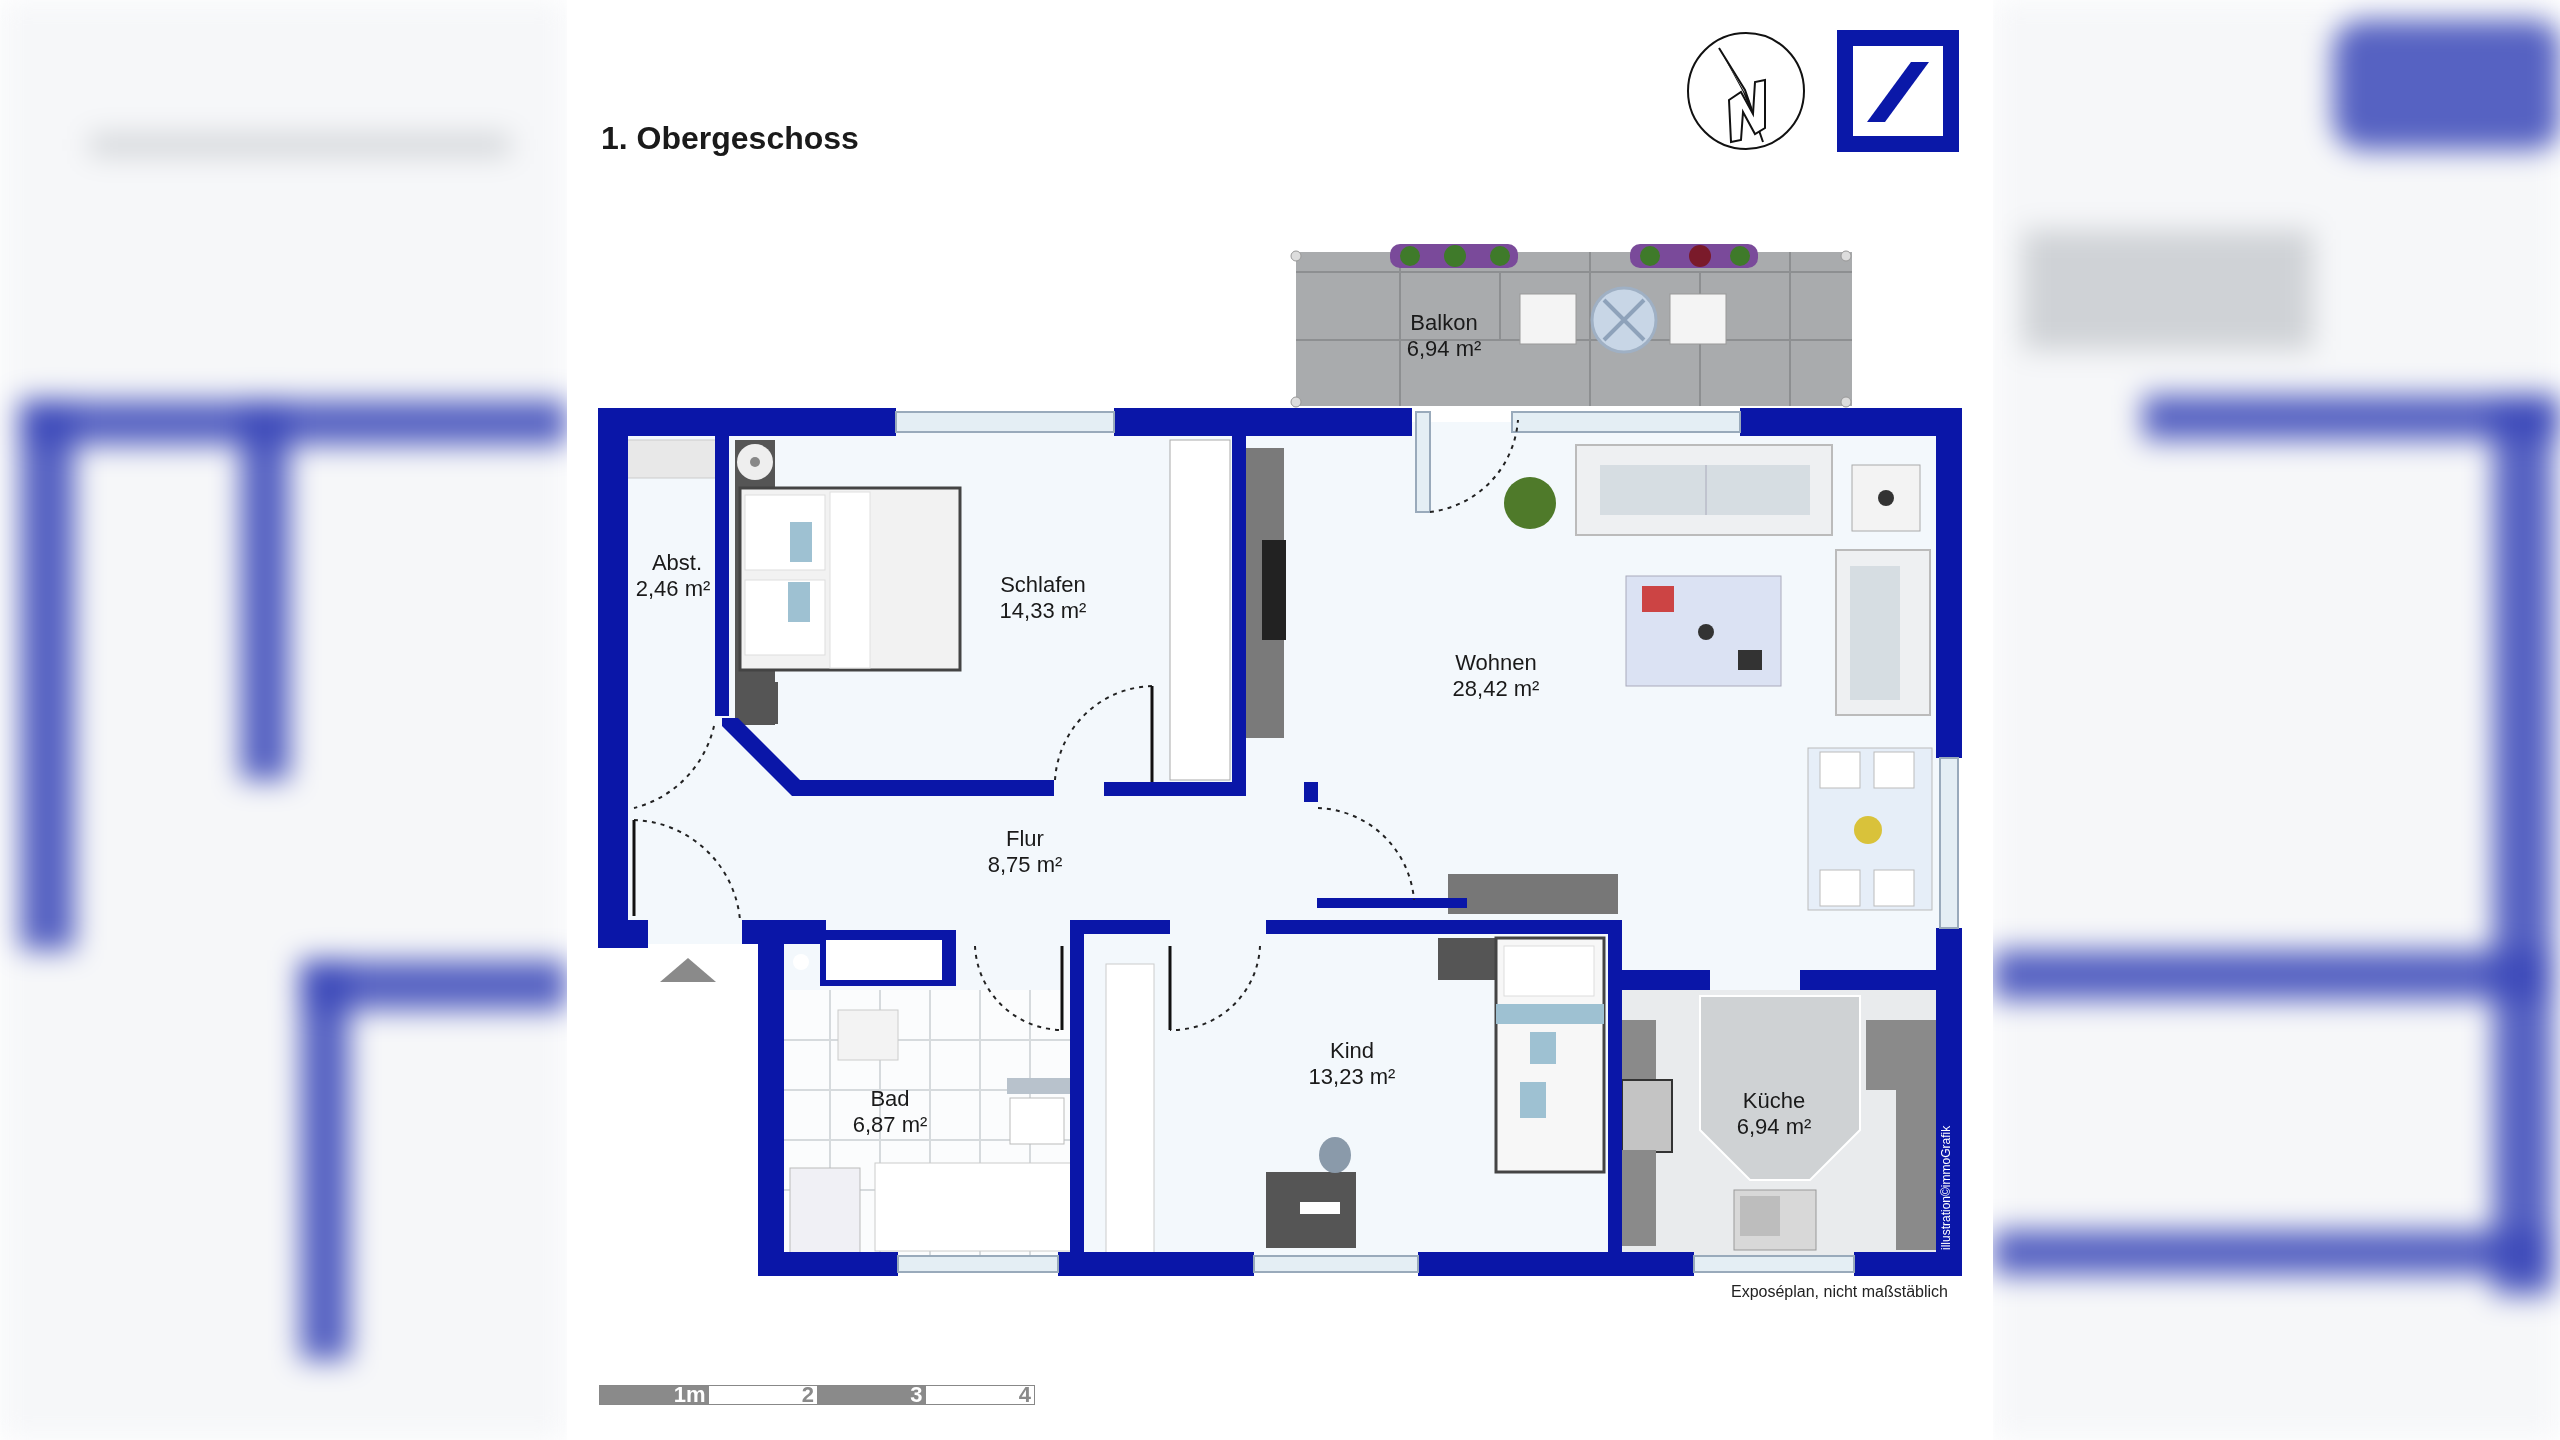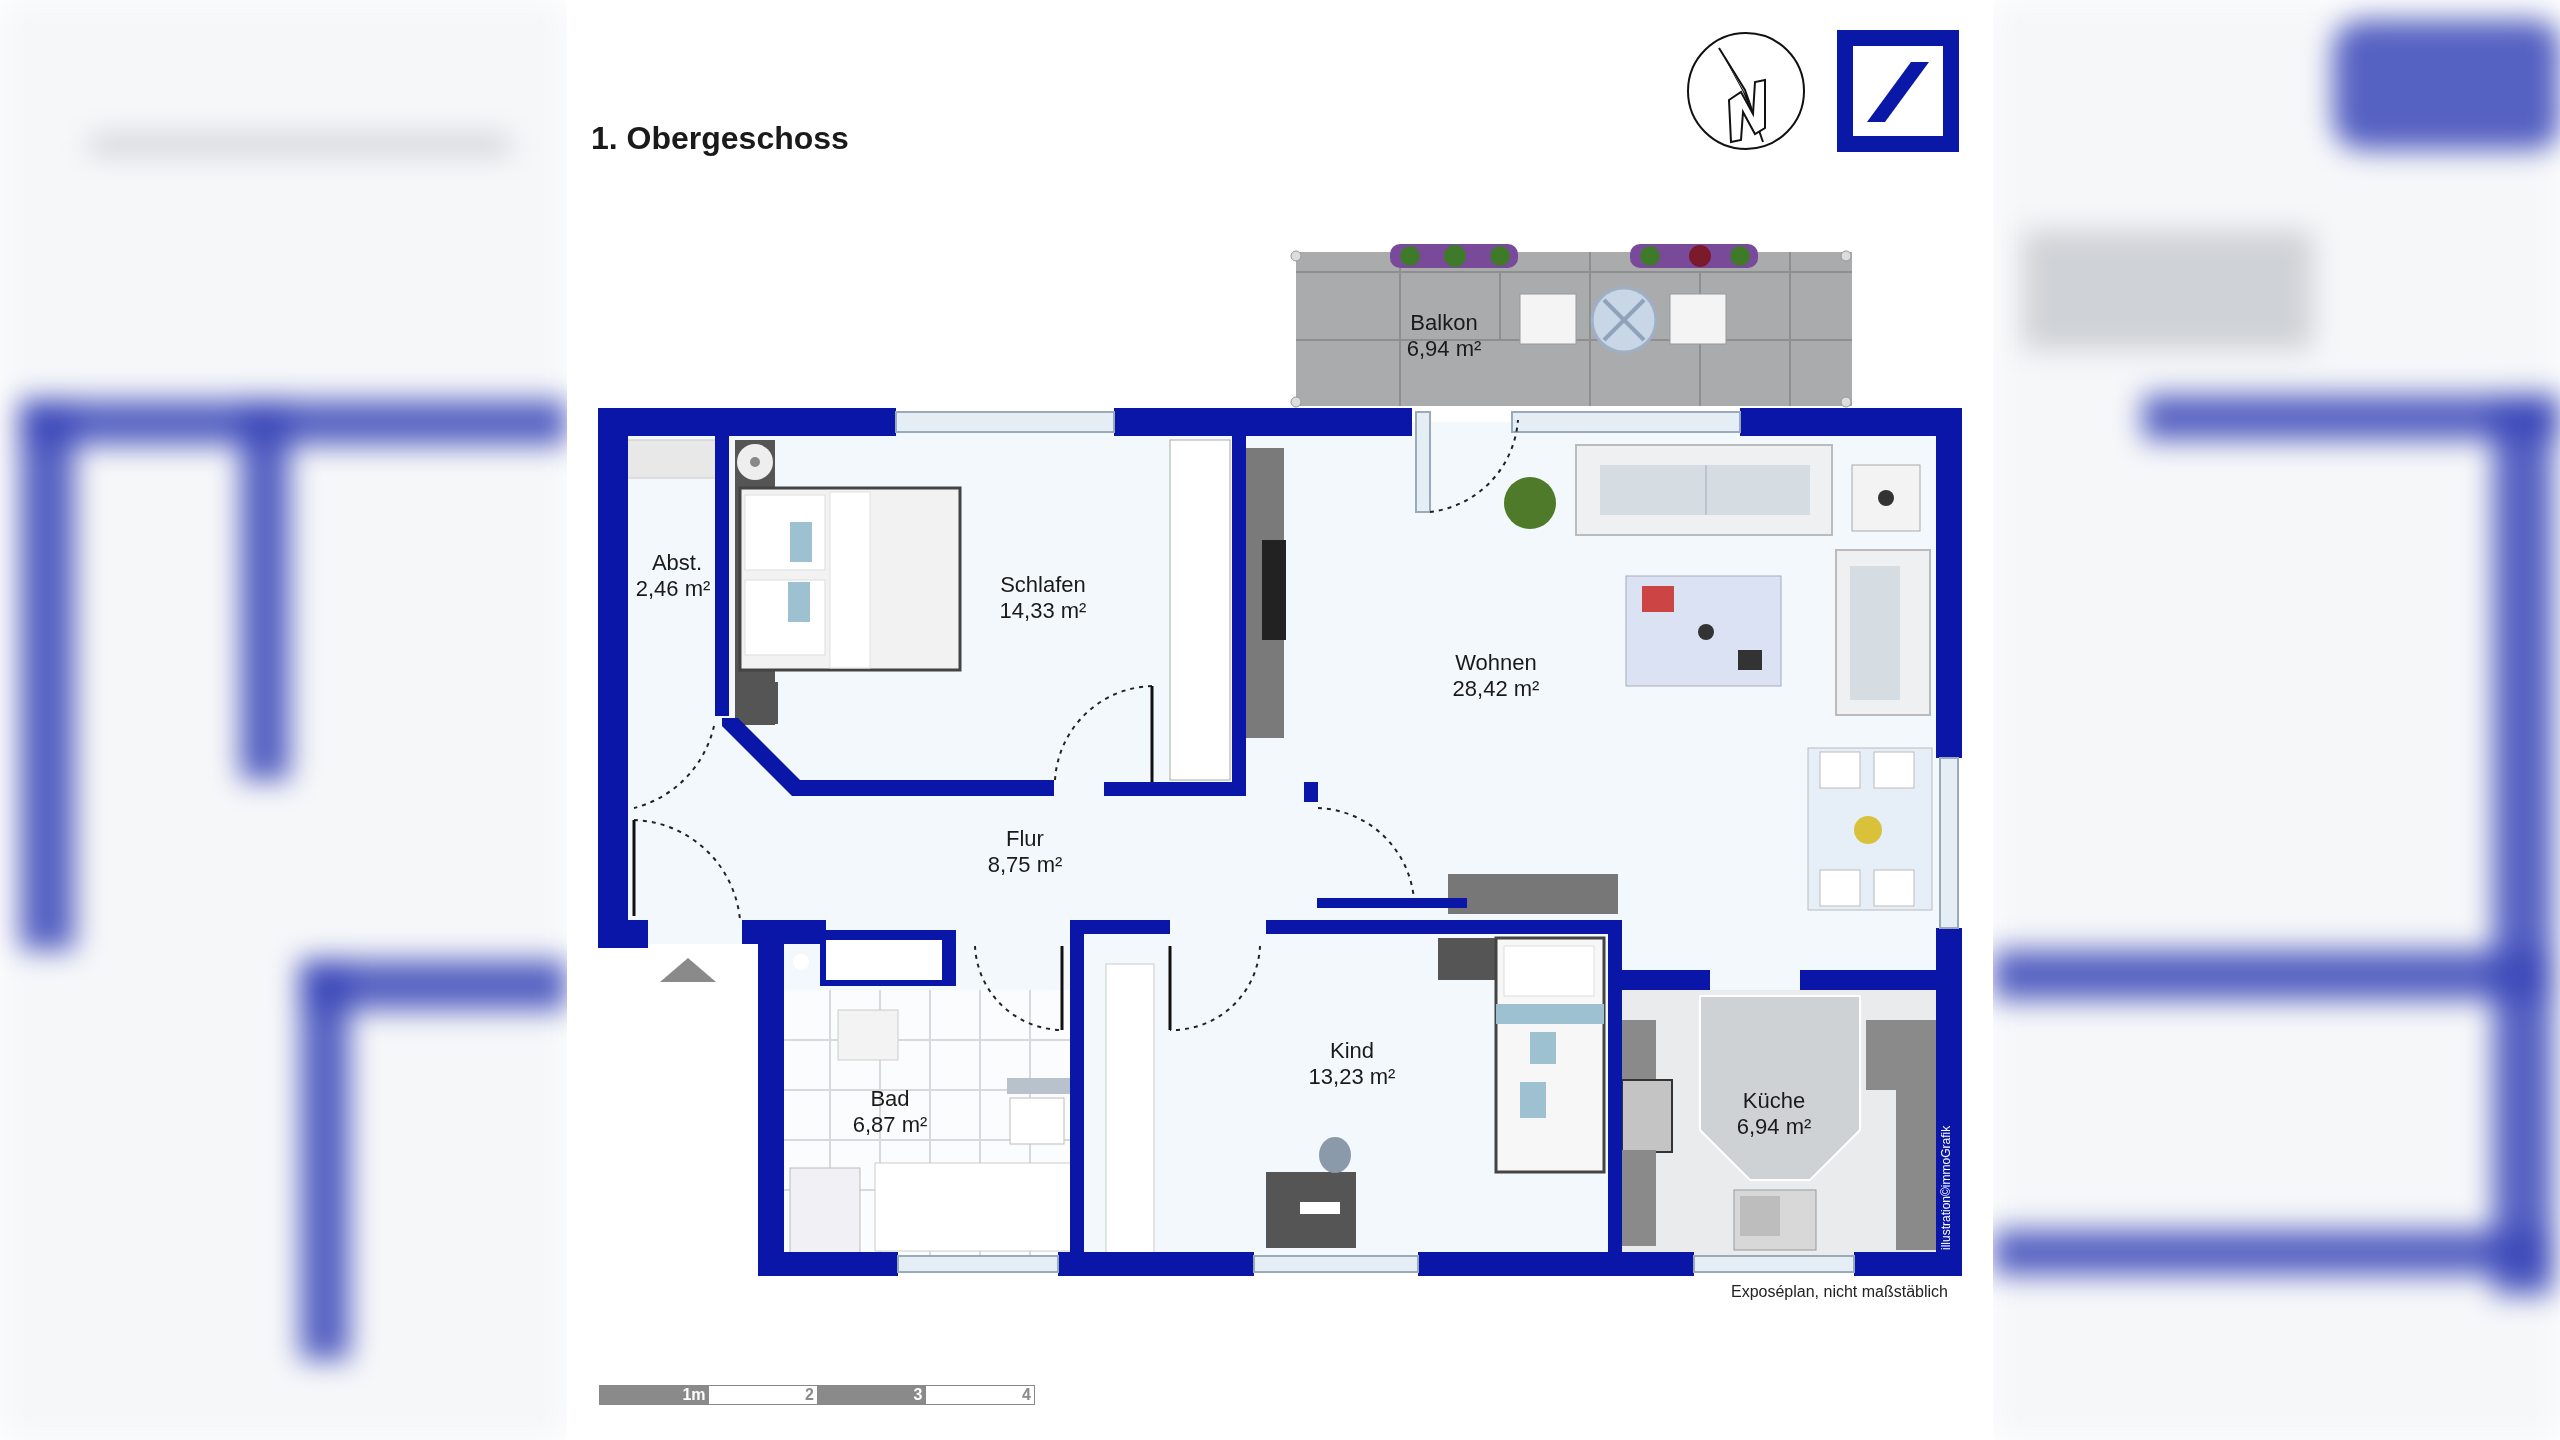--- a/index.html
+++ b/index.html
@@ -3,28 +3,28 @@
 <meta charset="utf-8">
 <style>
   html,body{margin:0;padding:0;background:#fff;}
   body{width:2560px;height:1440px;position:relative;overflow:hidden;font-family:"Liberation Sans","DejaVu Sans",sans-serif;}
   .bg-blur{position:absolute;top:0;height:1440px;width:567px;background:#f6f7f9;filter:blur(14px);overflow:hidden;}
   .bg-left{left:0;}
   .bg-right{left:1993px;}
   .bg-blur .bar{position:absolute;background:#3a48b8;opacity:.85;}
   .bg-blur .grey{position:absolute;background:#cfd2d6;}
   .page{position:absolute;left:567px;top:0;width:1426px;height:1440px;background:#fff;}
-  .title{position:absolute;left:24px;top:120px;font-size:32px;font-weight:bold;color:#1a1a1a;}
+  .title{position:absolute;left:34px;top:120px;font-size:32px;font-weight:bold;color:#1a1a1a;}
   .logos{position:absolute;left:1118px;top:30px;display:flex;gap:30px;align-items:center;}
   .plan{position:absolute;left:0;top:0;}
   .room-label{font-family:"Liberation Sans","DejaVu Sans",sans-serif;fill:#1a1a1a;}
   .note{position:absolute;right:45px;top:1283px;font-size:16px;color:#222;}
   .credit{position:absolute;left:1372px;top:1250px;transform:rotate(-90deg);transform-origin:left top;font-size:12px;color:#fff;white-space:nowrap;}
   .scale{position:absolute;left:32px;top:1385px;width:436px;height:20px;display:flex;border:1px solid #888;box-sizing:border-box;}
-  .scale .seg{flex:1;position:relative;font-size:16px;font-weight:bold;text-align:right;padding-right:3px;line-height:18px;}
+  .scale .seg{flex:1;position:relative;font-size:22px;font-weight:bold;text-align:right;padding-right:3px;line-height:18px;}
   .scale .dark{background:#8a8a8a;color:#fff;}
   .scale .light{background:#fff;color:#8a8a8a;}
 </style>
 </head>
 <body>
 
 <div class="bg-blur bg-left">
   <div class="grey" style="left:90px;top:135px;width:420px;height:20px;"></div>
   <div class="bar" style="left:20px;top:400px;width:560px;height:45px;"></div>
   <div class="bar" style="left:20px;top:400px;width:55px;height:550px;"></div>

